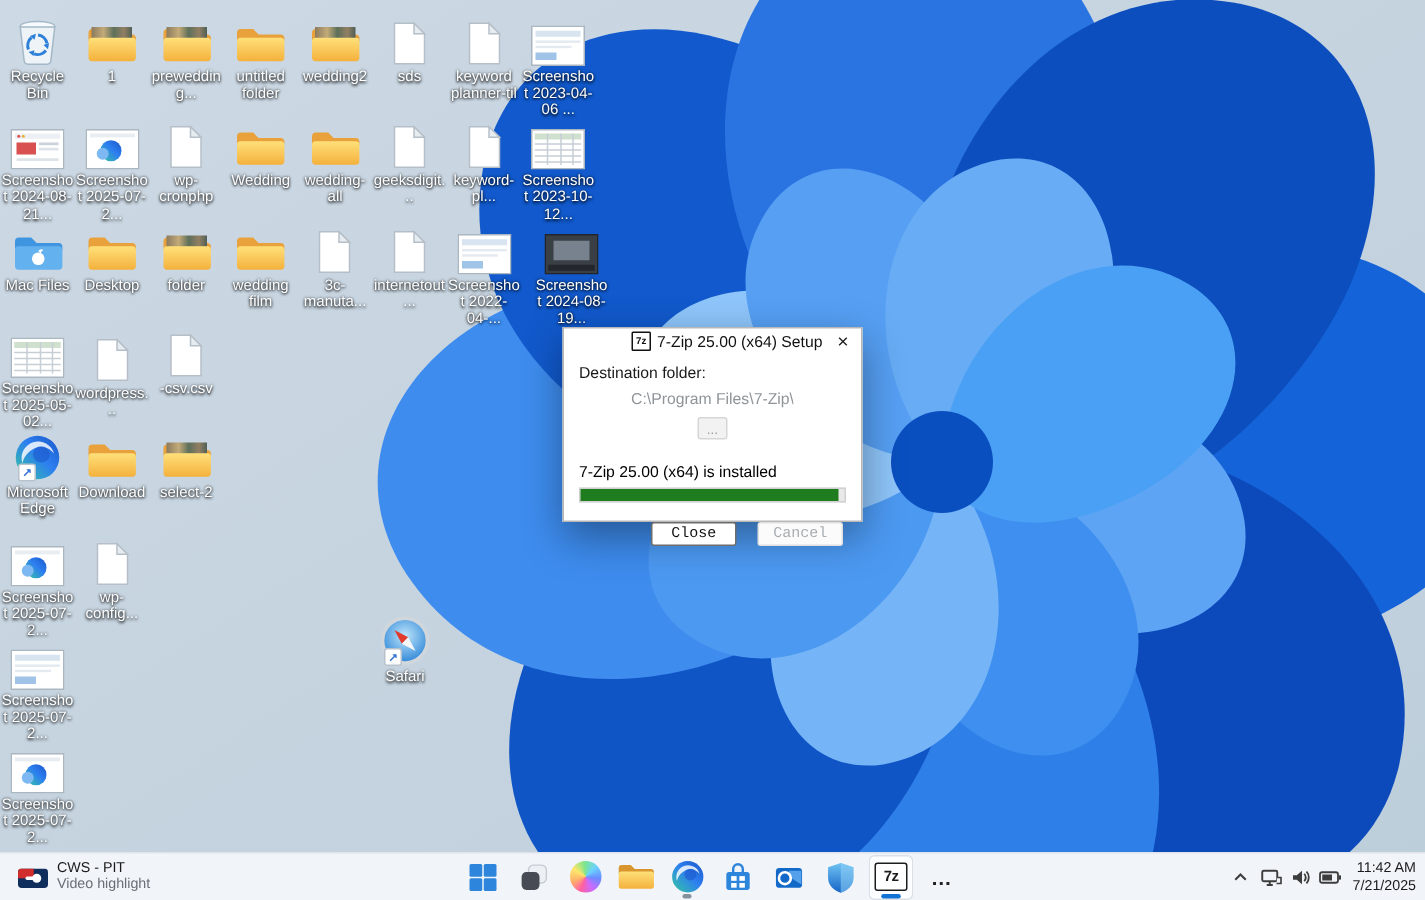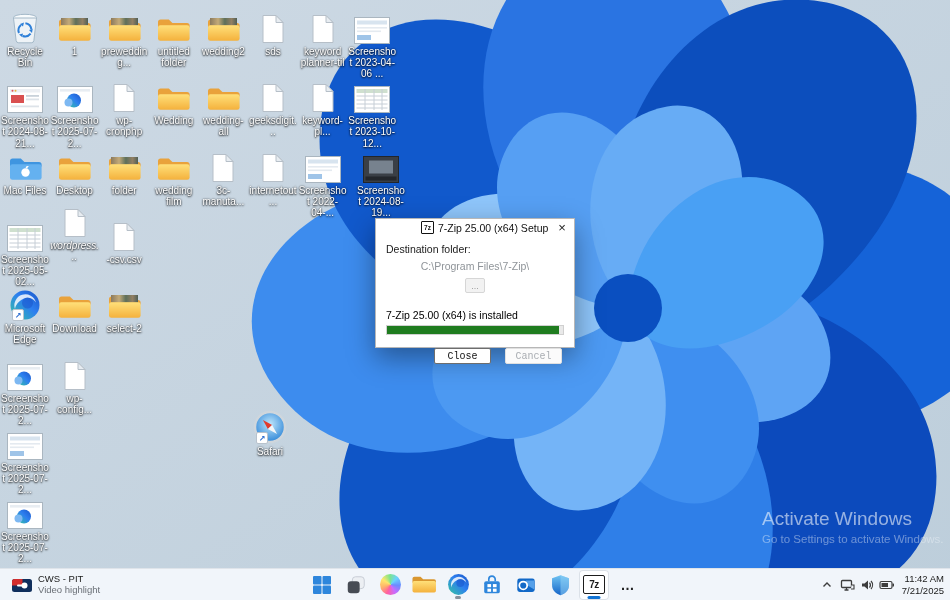--- a/index.html
+++ b/index.html
@@ -399,21 +399,21 @@
               <line x1="2.5" y1="18" x2="33.5" y2="18"></line>
               <line x1="2.5" y1="22" x2="33.5" y2="22"></line>
               <line x1="11" y1="3" x2="11" y2="24"></line>
               <line x1="20" y1="3" x2="20" y2="24"></line>
               <line x1="28" y1="3" x2="28" y2="24"></line>
             </g>
           </svg>
         </div>
         <div class="dicon-label">Screenshot 2025-05-02...</div>
       </div>
-      <div class="dicon" style="left: 50.6px; top: 202px; font-style: italic;">
+      <div class="dicon" style="left: 50.6px; top: 219px;">
         <div class="dicon-art">
           <svg width="24" height="30" viewBox="0 0 24 30">
    <path d="M2 1.5 h13 l7 7 v20 H2 Z" fill="#ffffff" stroke="#b6bfc8" stroke-width="1"></path>
    <path d="M15 1.5 l7 7 h-7 Z" fill="#e7ecf1" stroke="#b6bfc8" stroke-width="1"></path>
   </svg>
         </div>
         <div class="dicon-label">wordpress...</div>
       </div>
       <div class="dicon" style="left: 100.2px; top: 215.9px;">
         <div class="dicon-art">
@@ -528,24 +528,20 @@
       <div class="dlg-progress">
         <div class="dlg-progress-fill" style="width: 98%; background: rgb(31, 124, 31);"></div>
       </div>
       <div class="dlg-buttons">
         <button class="dlg-btn primary">Close</button>
         <button class="dlg-btn disabled">Cancel</button>
       </div>
     </div>
   </div>
 
-  <div class="watermark">
-    <div class="wm1">Activate Windows</div>
-    <div class="wm2">Go to Settings to activate Windows.</div>
-  </div>
 
   <div class="taskbar">
     <div class="tb-widget">
       <svg width="20" height="13" viewBox="0 0 20 13">
         <rect width="20" height="13" rx="2.5" fill="#0f2e5c"></rect>
         <path d="M2.5 0 h8 v6.5 H0 V2.5 Q0 0 2.5 0 Z" fill="#d22d2d"></path>
         <circle cx="12.5" cy="6.5" r="3" fill="#ffffff"></circle>
         <rect x="5" y="5.4" width="6" height="2.2" rx="1.1" fill="#ffffff"></rect>
       </svg>
       <span class="tb-widget-lines">

